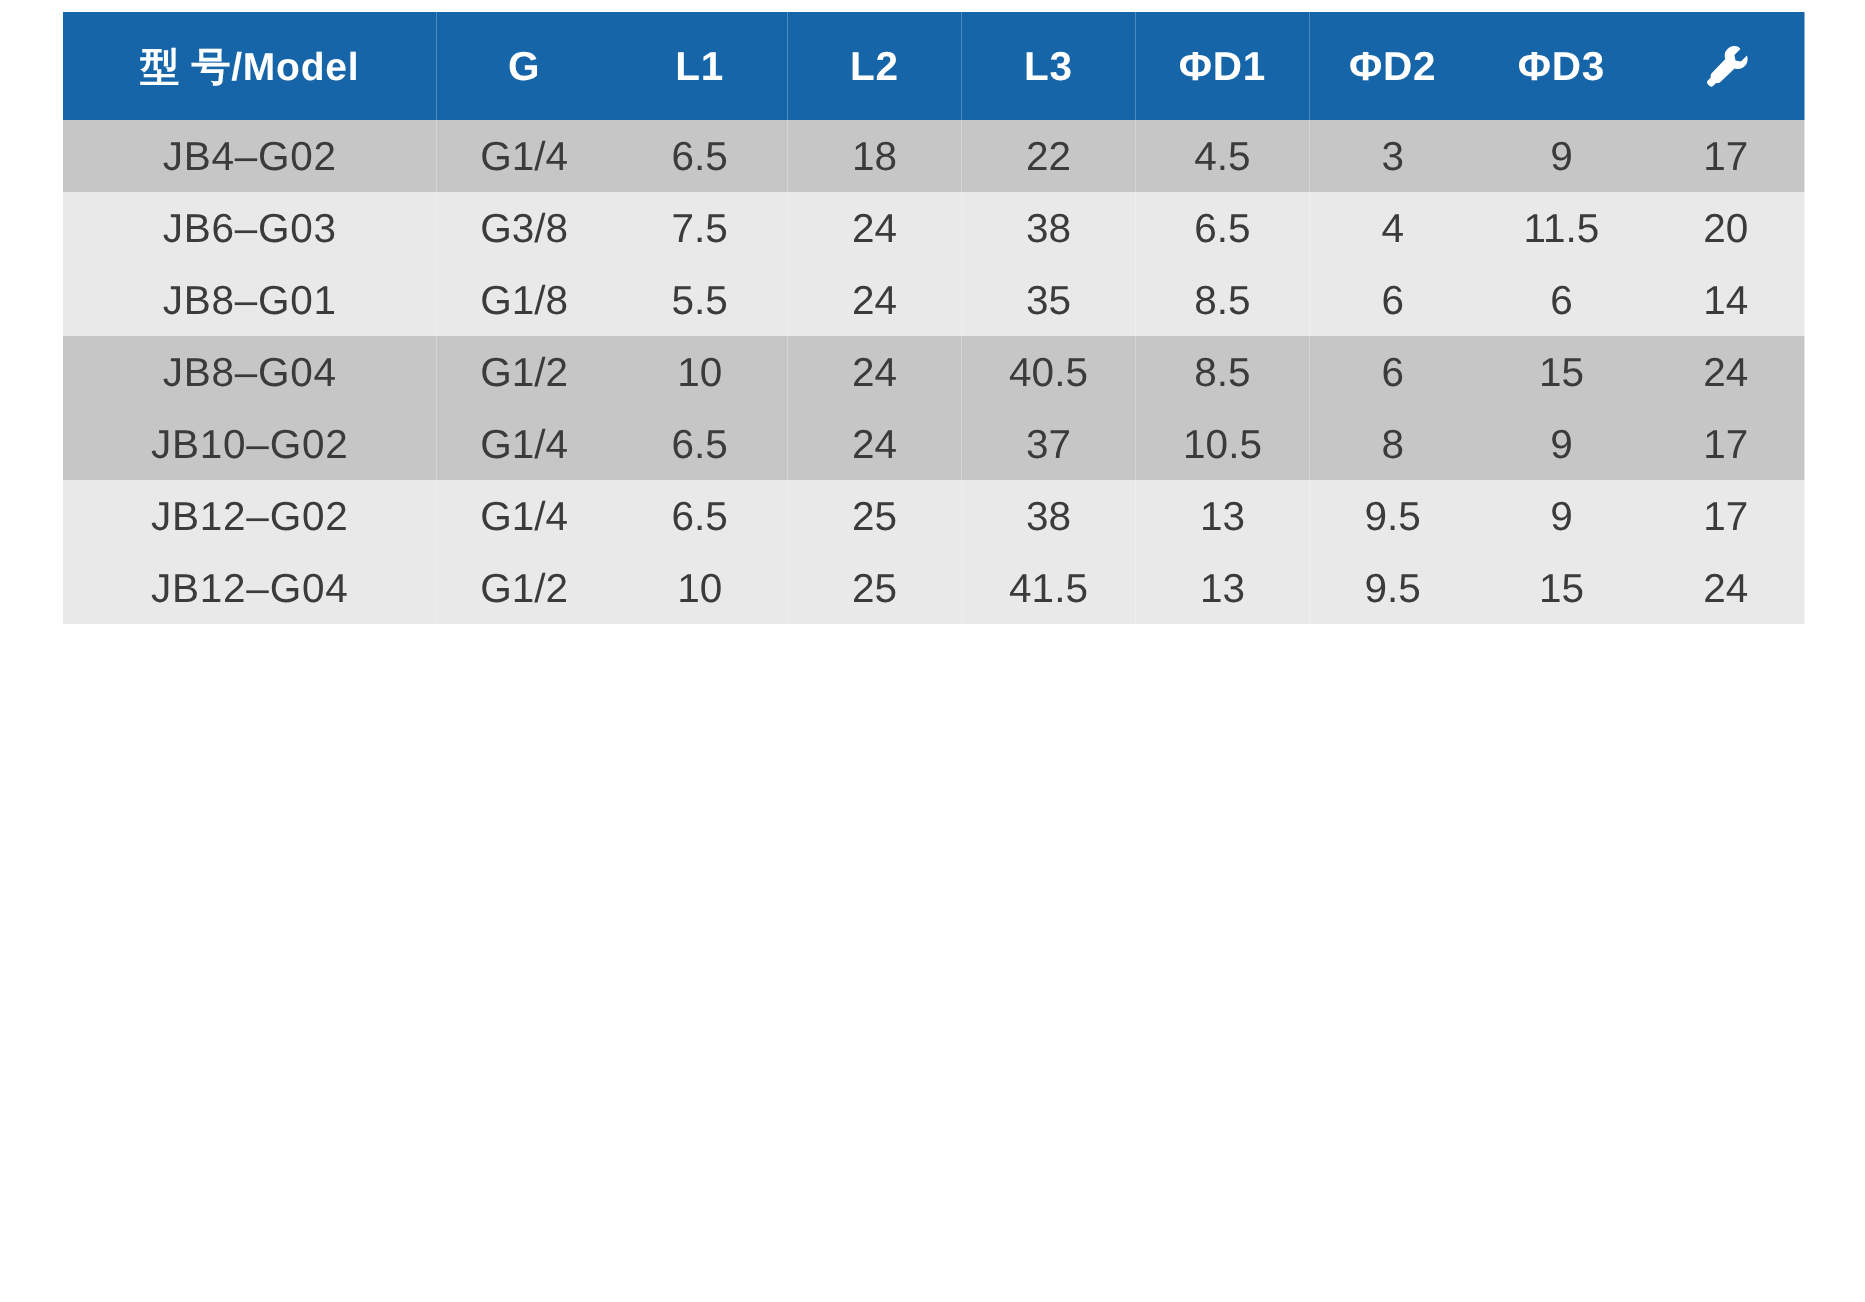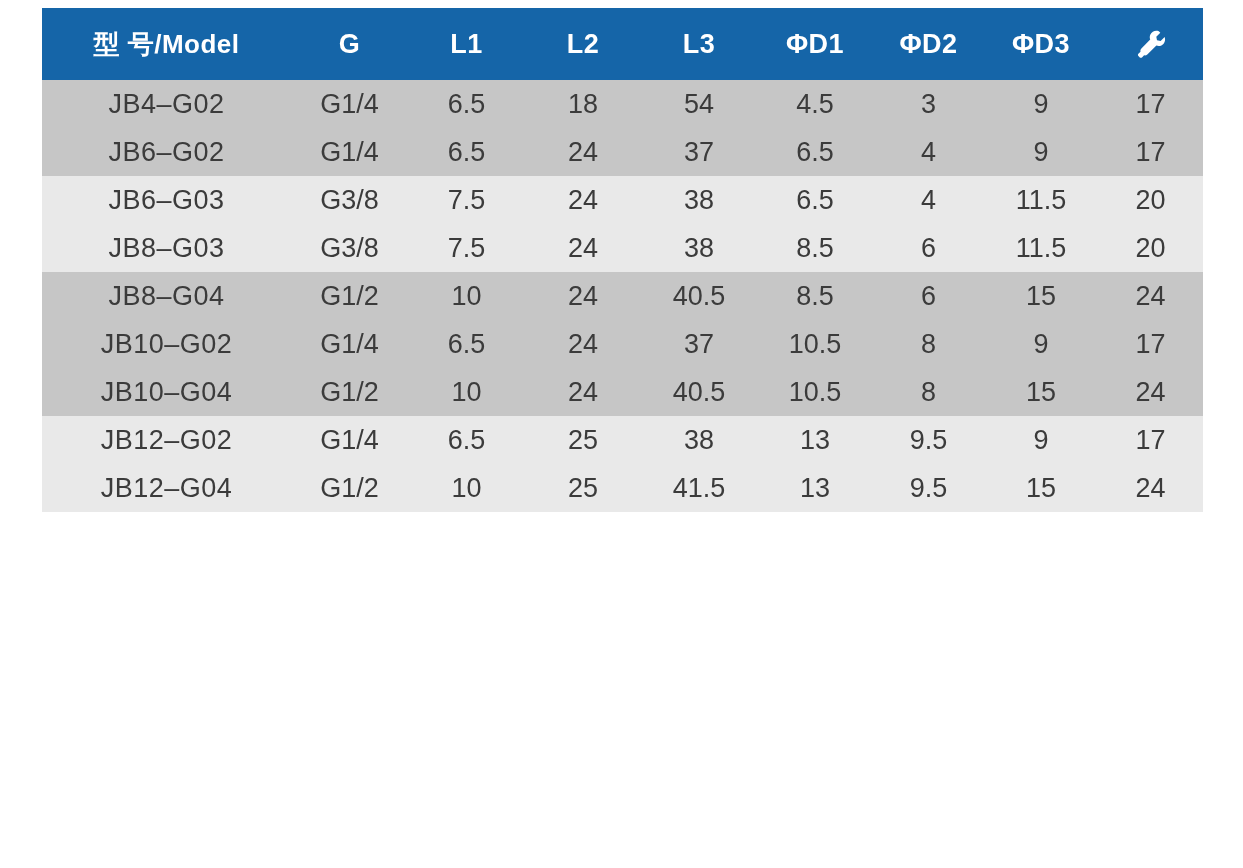--- a/index.html
+++ b/index.html
@@ -108,58 +108,47 @@
           </span>
         </th>
       </tr>
     </thead>
     <tbody id="table-body">
         <tr class="band-dark">
           <td class="model-cell">JB4–G02</td>
           <td>G1/4</td>
           <td>6.5</td>
           <td>18</td>
-          <td>54</td>
+          <td>22</td>
           <td>4.5</td>
           <td>3</td>
-          <td>9</td>
-          <td>17</td>
-        </tr>
-        <tr class="band-dark">
-          <td class="model-cell">JB6–G02</td>
-          <td>G1/4</td>
-          <td>6.5</td>
-          <td>24</td>
-          <td>37</td>
-          <td>6.5</td>
-          <td>4</td>
           <td>9</td>
           <td>17</td>
         </tr>
         <tr class="band-light">
           <td class="model-cell">JB6–G03</td>
           <td>G3/8</td>
           <td>7.5</td>
           <td>24</td>
           <td>38</td>
           <td>6.5</td>
           <td>4</td>
           <td>11.5</td>
           <td>20</td>
         </tr>
         <tr class="band-light">
-          <td class="model-cell">JB8–G03</td>
-          <td>G3/8</td>
-          <td>7.5</td>
+          <td class="model-cell">JB8–G01</td>
+          <td>G1/8</td>
+          <td>5.5</td>
           <td>24</td>
-          <td>38</td>
+          <td>35</td>
           <td>8.5</td>
           <td>6</td>
-          <td>11.5</td>
-          <td>20</td>
+          <td>6</td>
+          <td>14</td>
         </tr>
         <tr class="band-dark">
           <td class="model-cell">JB8–G04</td>
           <td>G1/2</td>
           <td>10</td>
           <td>24</td>
           <td>40.5</td>
           <td>8.5</td>
           <td>6</td>
           <td>15</td>
@@ -168,31 +157,20 @@
         <tr class="band-dark">
           <td class="model-cell">JB10–G02</td>
           <td>G1/4</td>
           <td>6.5</td>
           <td>24</td>
           <td>37</td>
           <td>10.5</td>
           <td>8</td>
           <td>9</td>
           <td>17</td>
-        </tr>
-        <tr class="band-dark">
-          <td class="model-cell">JB10–G04</td>
-          <td>G1/2</td>
-          <td>10</td>
-          <td>24</td>
-          <td>40.5</td>
-          <td>10.5</td>
-          <td>8</td>
-          <td>15</td>
-          <td>24</td>
         </tr>
         <tr class="band-light">
           <td class="model-cell">JB12–G02</td>
           <td>G1/4</td>
           <td>6.5</td>
           <td>25</td>
           <td>38</td>
           <td>13</td>
           <td>9.5</td>
           <td>9</td>

